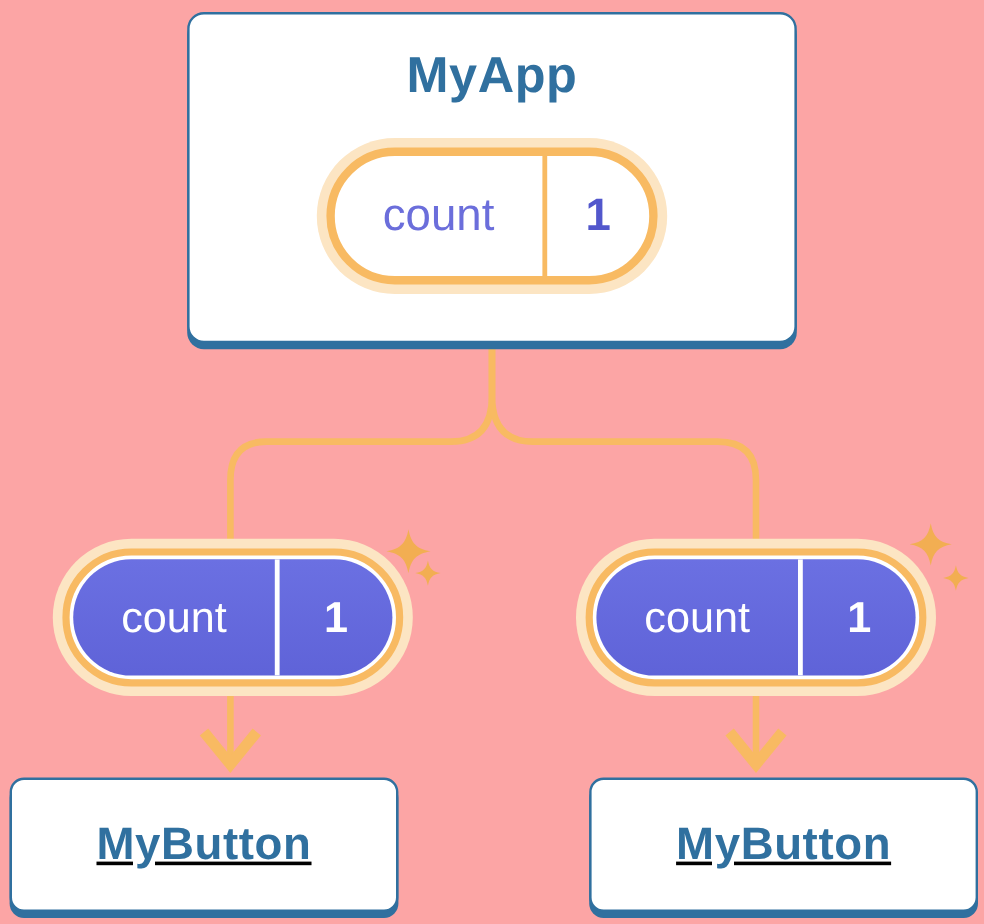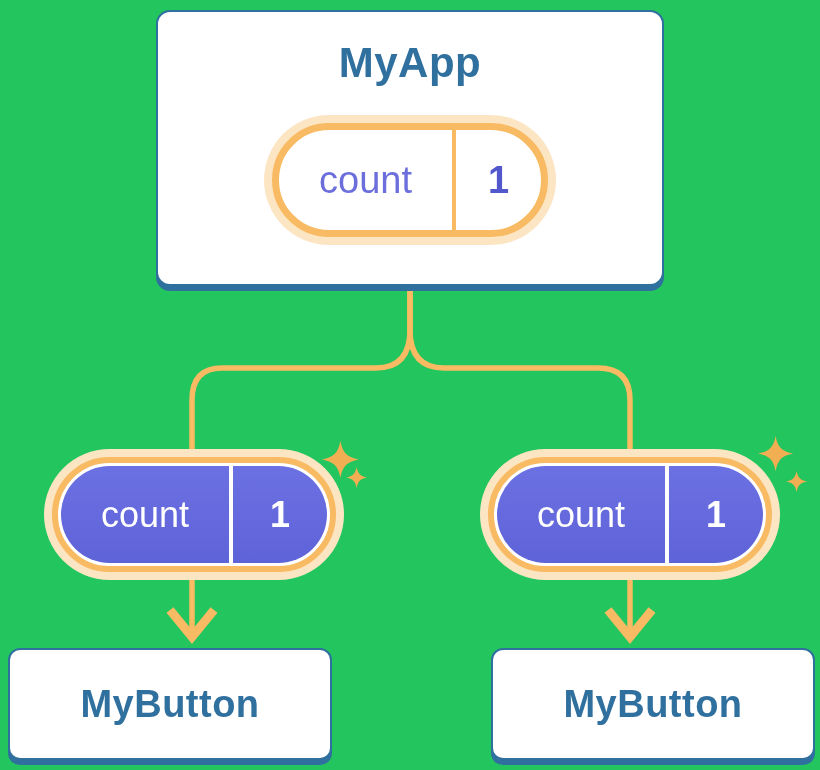--- a/index.html
+++ b/index.html
@@ -13,21 +13,21 @@
     --value-purple:#5257cc;
   }
   *{margin:0;padding:0;box-sizing:border-box;}
   body{
     font-family:"Liberation Sans", sans-serif;
     background:#ffffff;
   }
   .stage{
     position:relative;
     width:820px;height:770px;
-    background:#22c55e;
+    background:#fca5a5;
     overflow:hidden;
   }
   .overlay{
     position:absolute;left:0;top:0;width:820px;height:770px;
   }
   .card{
     position:absolute;
     background:#ffffff;
     border:2.5px solid var(--blue);
     border-radius:14px;
@@ -93,21 +93,21 @@
   .pill-prop .seg-divider{width:4px;background:#ffffff;}
   .pill-prop .seg-value{
     width:94px;display:flex;align-items:center;justify-content:center;
     font-size:36px;font-weight:700;color:#ffffff;
   }
   #pill-left{left:44px;top:449px;}
   #pill-right{left:480px;top:449px;}
   
   .button-card{
     width:324px;height:112px;border-radius:12px;
-    display:flex;align-items:center;justify-content:center;
+    display:flex;align-items:center;justify-content:center;text-decoration:underline;
   }
   .button-card .card-title{font-size:38px;}
   #mybutton-card-left{left:8px;top:648px;}
   #mybutton-card-right{left:491px;top:648px;}
   .connector{stroke:var(--connector-orange);stroke-width:5.5;fill:none;}
   .arrowhead{stroke:var(--connector-orange);stroke-width:9;fill:none;stroke-linejoin:miter;stroke-linecap:butt;}
   .sparkle{fill:var(--sparkle-orange);}
 </style>
 </head>
 <body>

